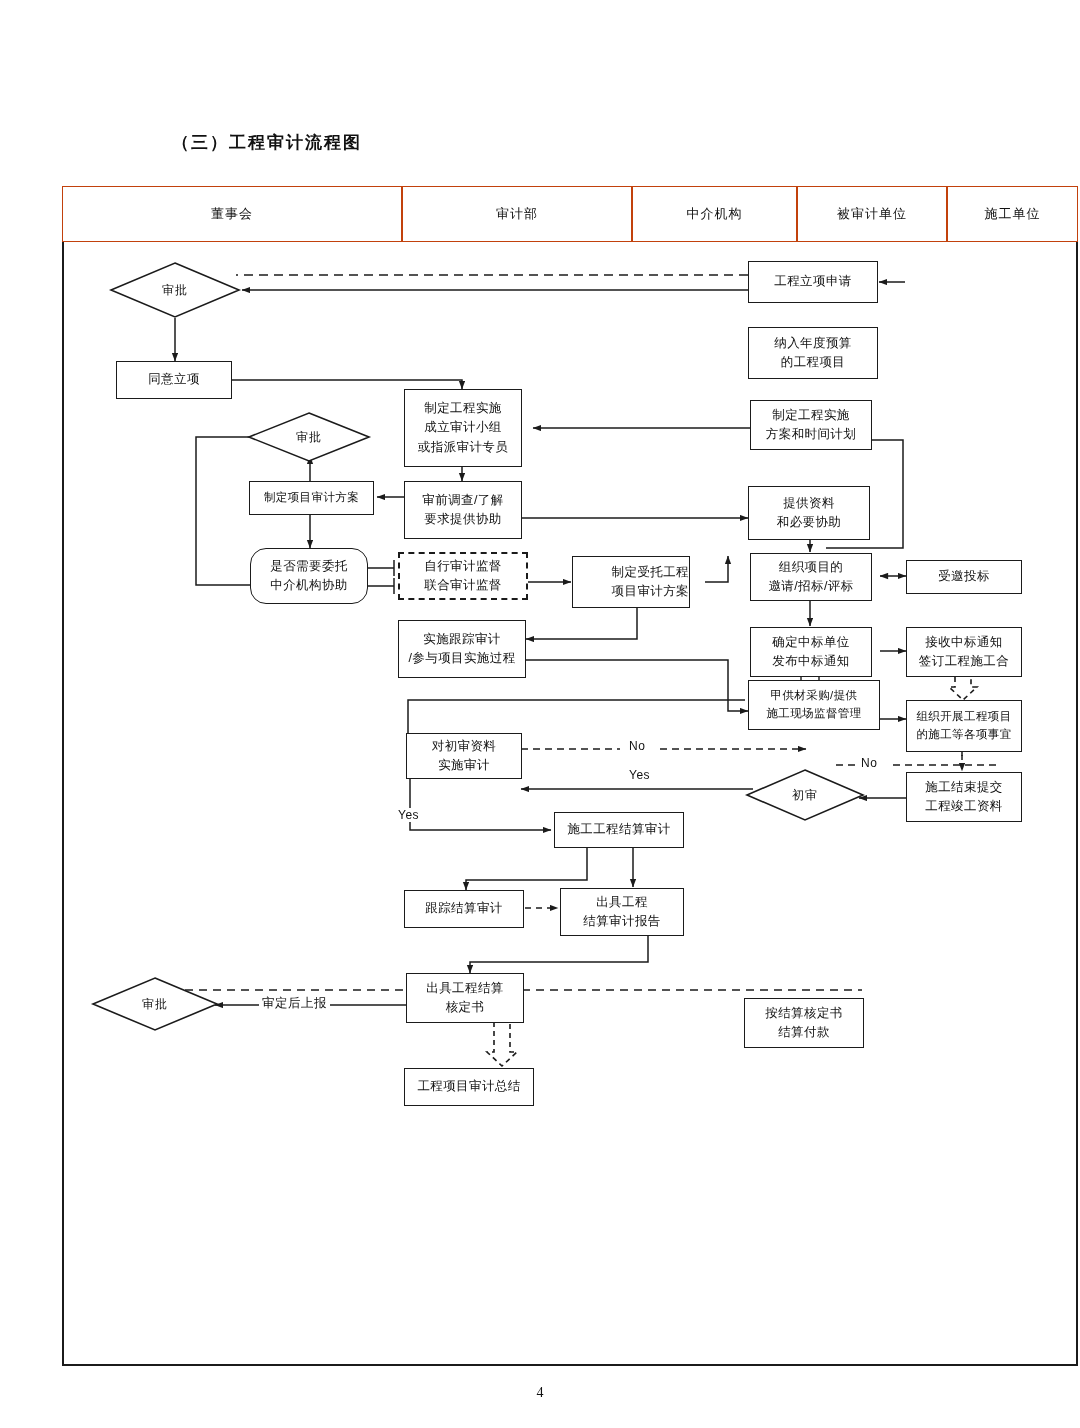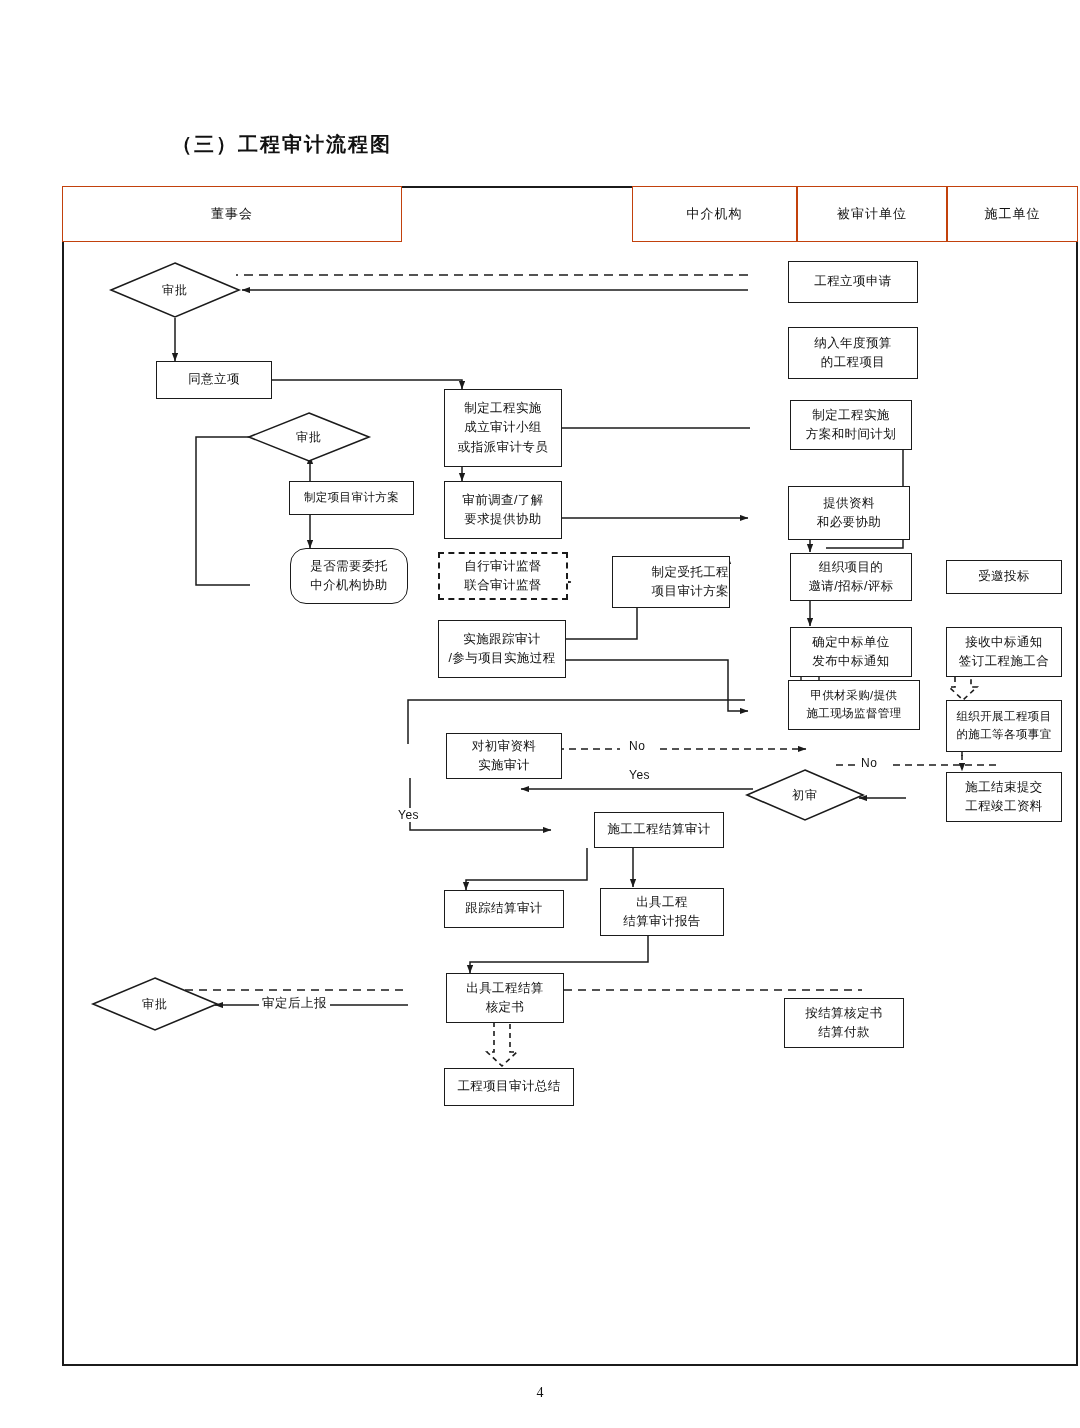--- a/index.html
+++ b/index.html
@@ -21,21 +21,21 @@
     left: 0; top: 0;
     width: 1080px;
     height: 1428px;
   }
 
   
   .doc-title {
     position: absolute;
     left: 172px;
     top: 131px;
-    font-size: 20px;
+    font-size: 17px;
     font-weight: 700;
     letter-spacing: 2px;
     font-family: "Liberation Serif", "DejaVu Serif", serif;
     white-space: nowrap;
   }
 
   
   .frame {
     position: absolute;
     left: 62px;
@@ -77,21 +77,20 @@
     background: #fff;
     display: flex;
     flex-direction: column;
     align-items: center;
     justify-content: center;
     font-size: 12.5px;
     line-height: 1.55;
     text-align: center;
     letter-spacing: .4px;
     z-index: 6;
-    margin-left: 40px;
   }
   .node.thin { border-width: 1.2px; font-size: 11.5px; }
   .node.dashed {
     border-style: dashed;
     border-width: 2px;
   }
   .node.rounded { border-radius: 16px; }
   .node .ln { display: block; white-space: nowrap; }
 
   
@@ -151,20 +150,23 @@
 
 <div id="page">
 
   <div class="doc-title">（三）工程审计流程图</div>
 
   <div class="frame"></div>
 
   <div class="lane-header">
     <div class="lane-cell" style="left:0px;width:340px;">
       <span>董事会</span>
+    </div>
+    <div class="lane-cell" style="left:340px;width:230px;">
+      <span>审计部</span>
     </div>
     <div class="lane-cell" style="left:570px;width:165px;">
       <span>中介机构</span>
     </div>
     <div class="lane-cell" style="left:735px;width:150px;">
       <span>被审计单位</span>
     </div>
     <div class="lane-cell" style="left:885px;width:131px;">
       <span>施工单位</span>
     </div>

